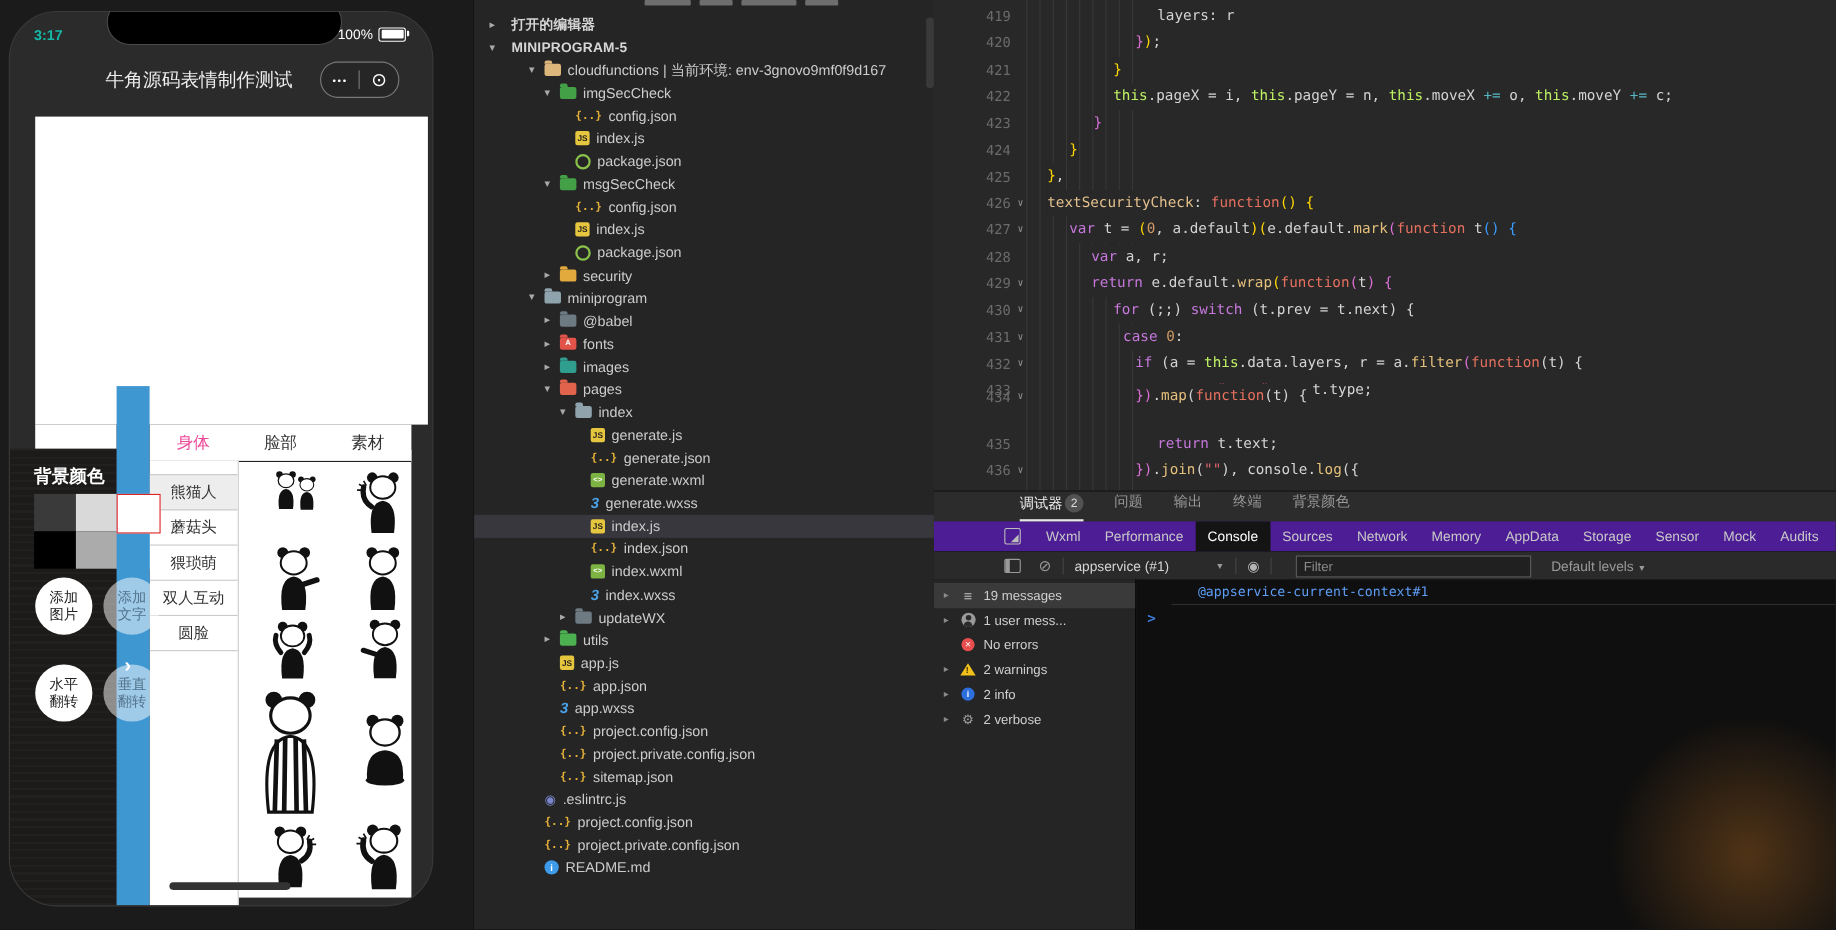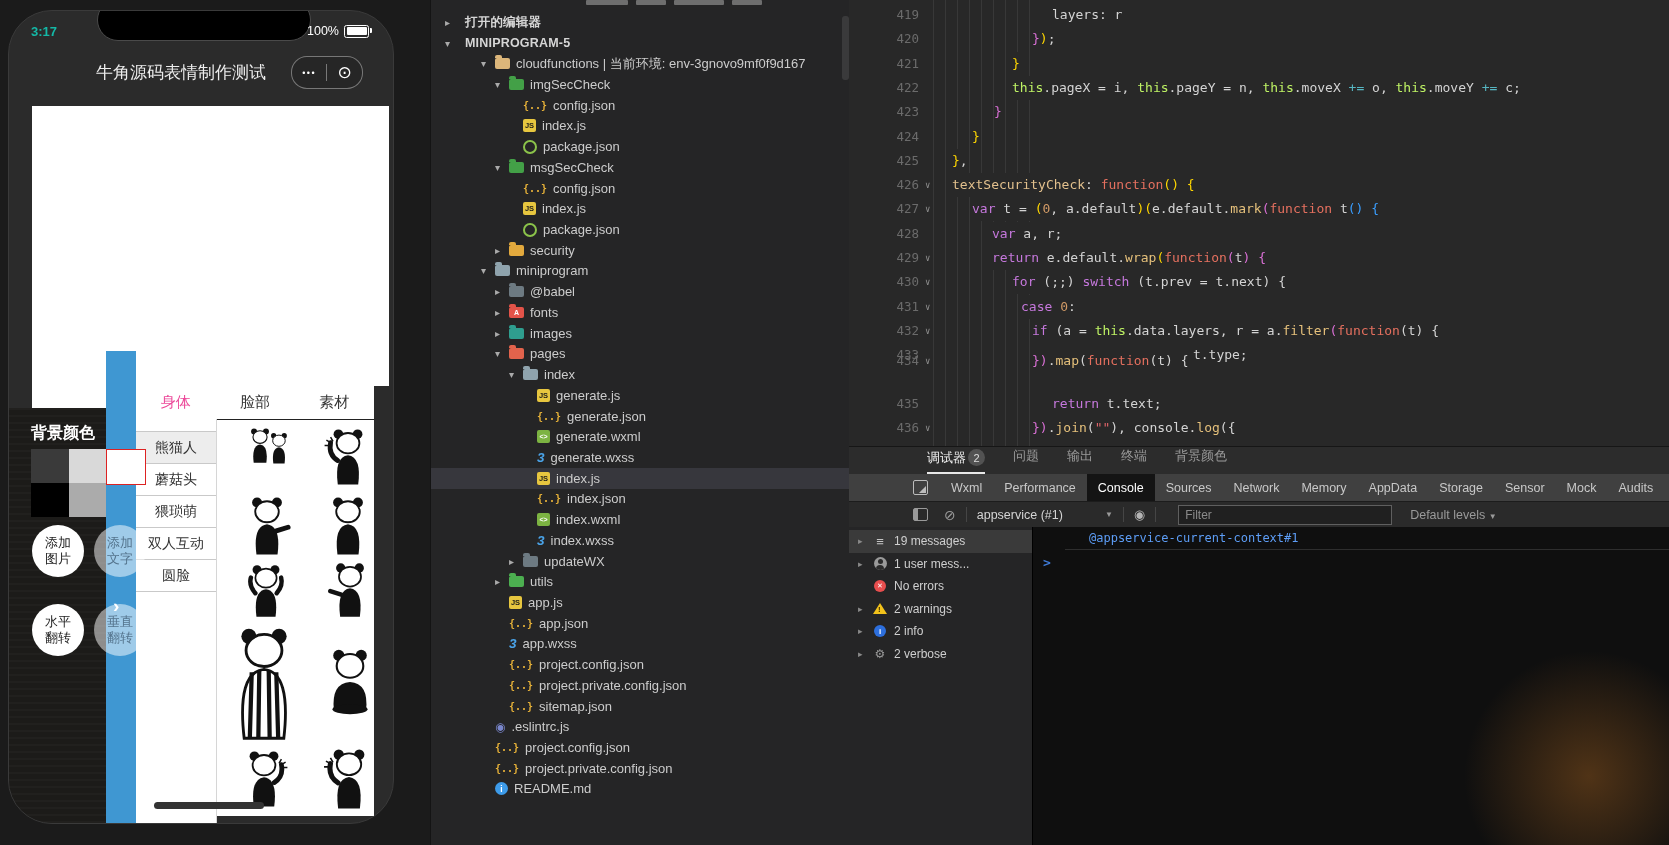--- a/index.html
+++ b/index.html
@@ -78,21 +78,21 @@
   .codespan{position:absolute;background:#282828;white-space:pre;}
   .c-d{color:#d4d4d4;} .c-k{color:#c678dd;} .c-fn{color:#e5705f;} .c-th{color:#bef264;}
   .c-m{color:#e5c07b;} .c-s{color:#e0646a;} .c-n{color:#d19a66;} .c-p{color:#e2c08d;}
   .c-b1{color:#ffd700;} .c-b2{color:#da70d6;} .c-b3{color:#3a9eff;} .c-o{color:#56b6c2;}
   
   .debugger{position:absolute;left:0;top:446px;width:820px;height:399px;background:#2b2b2b;border-top:1px solid #161616;overflow:hidden;}
   .dtabs1{height:27px;display:flex;align-items:center;padding-left:78px;gap:28px;background:#2c2c2c;}
   .dtab1{color:#9a9a9a;font-size:13px;display:flex;gap:2px;height:100%;}
   .dtab1.active{color:#f0f0f0;border-bottom:2px solid #e8e8e8;box-sizing:border-box;padding-top:2px;}
   .badge{width:17px;height:17px;border-radius:50%;background:#525252;color:#ddd;font-size:11px;display:flex;align-items:center;justify-content:center;}
-  .dtabs2{height:27px;background:#404040;display:flex;align-items:center;padding-left:64px;border-bottom:1px solid #1c1c1c;}
+  .dtabs2{height:27px;background:#4c1d95;display:flex;align-items:center;padding-left:64px;border-bottom:1px solid #1c1c1c;}
   .inspect{width:13px;height:13px;border:1.5px solid #bcbcbc;border-radius:2px;position:relative;margin-right:12px;}
   .inspect::after{content:"";position:absolute;right:-4px;bottom:-4px;width:0;height:0;
       border:5px solid transparent;border-top-color:#bcbcbc;transform:rotate(-45deg);}
   .dtab2{color:#c8c8c8;font-size:12.5px;padding:0 11px;height:27px;display:flex;align-items:center;}
   .dtab2.active{background:#141414;color:#fff;}
   .dtoolbar{height:25px;background:#2a2a2a;display:flex;align-items:center;padding-left:64px;border-bottom:1px solid #0d0d0d;}
   .dock{width:13px;height:11px;border:1.5px solid #9a9a9a;border-radius:2px;position:relative;}
   .dock::before{content:"";position:absolute;left:0;top:0;bottom:0;width:4px;background:#9a9a9a;}
   .block{color:#9a9a9a;font-size:14px;margin-left:16px;}
   .vsep{width:1px;height:15px;background:#454545;margin:0 10px;}

